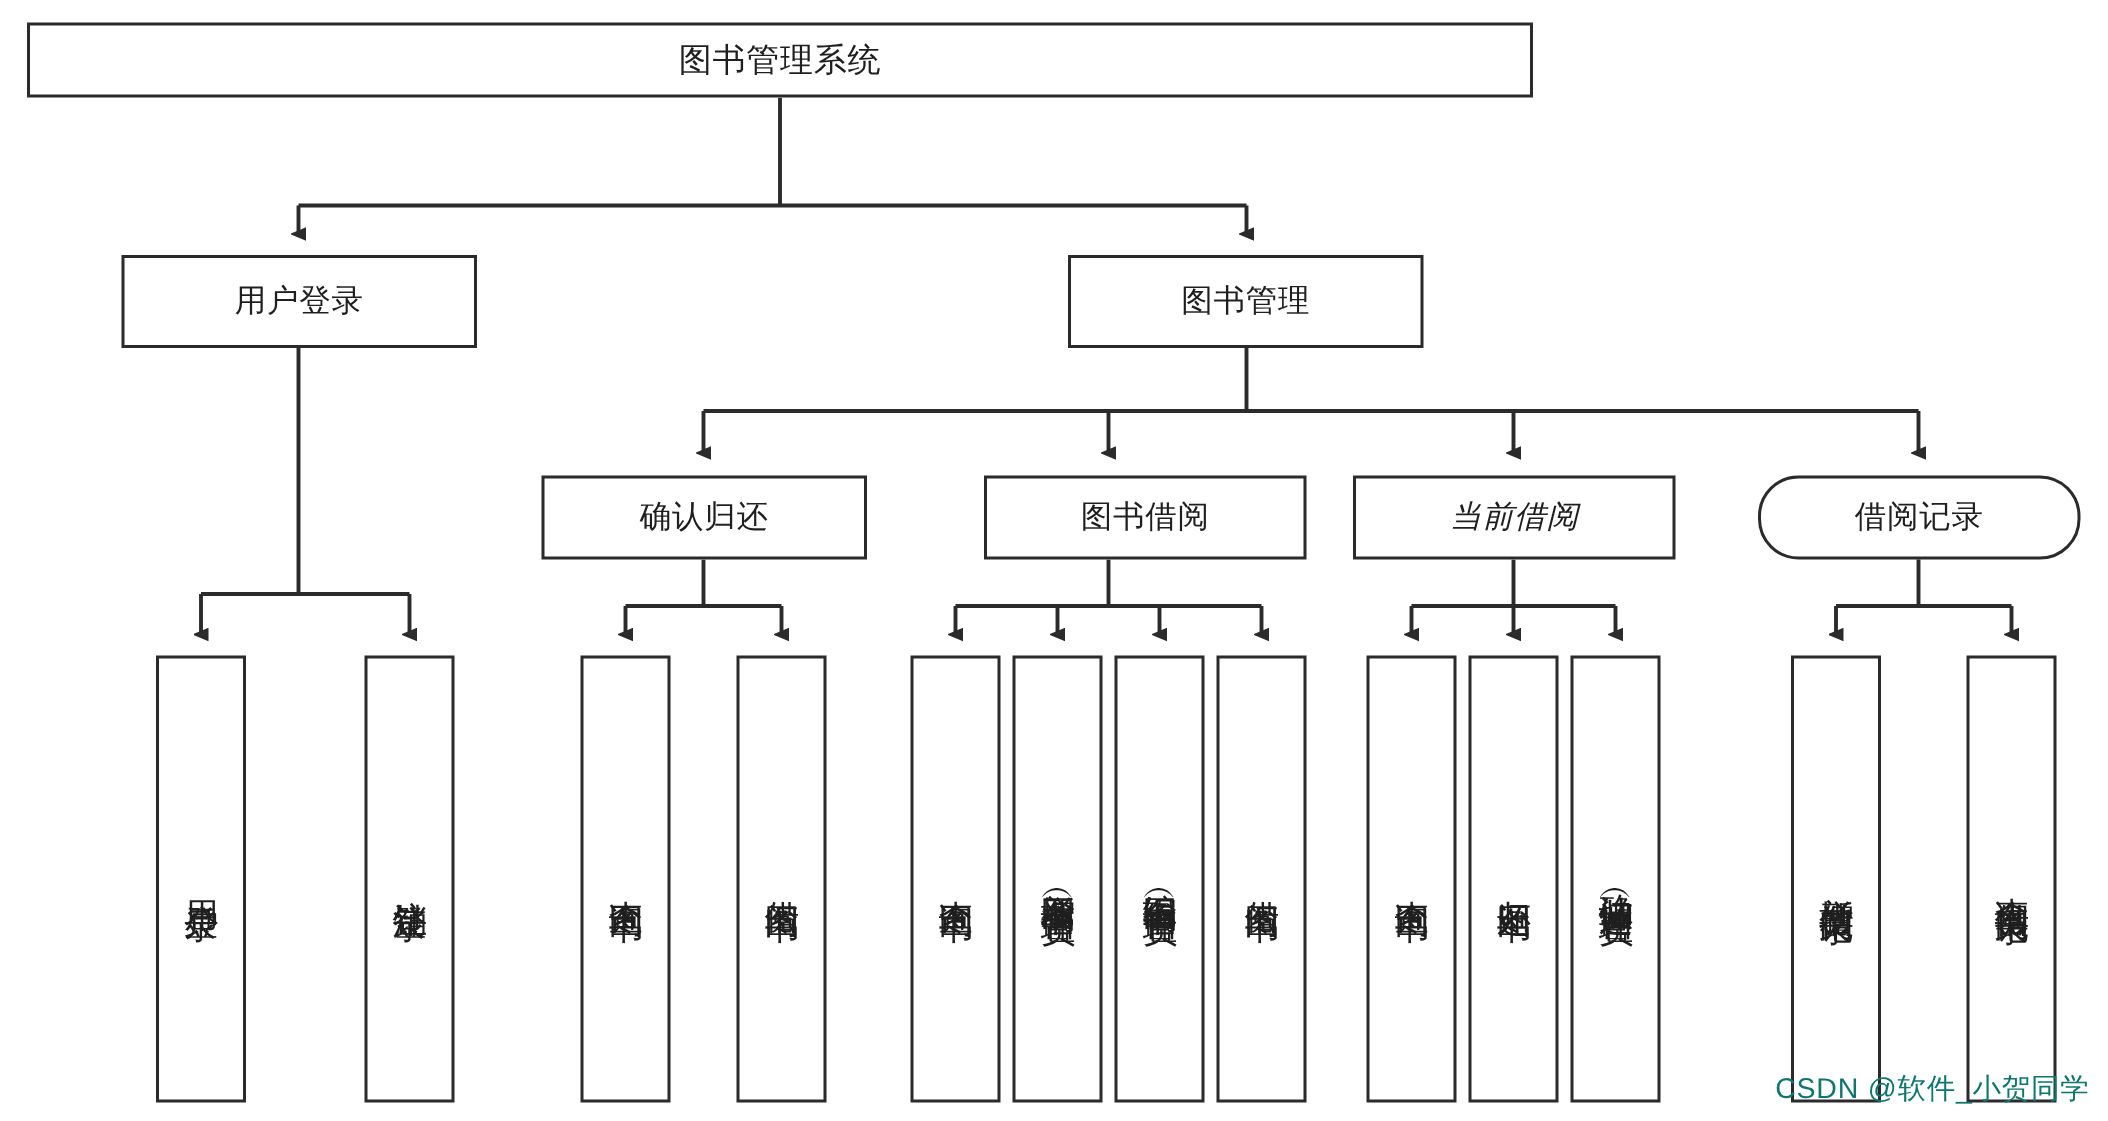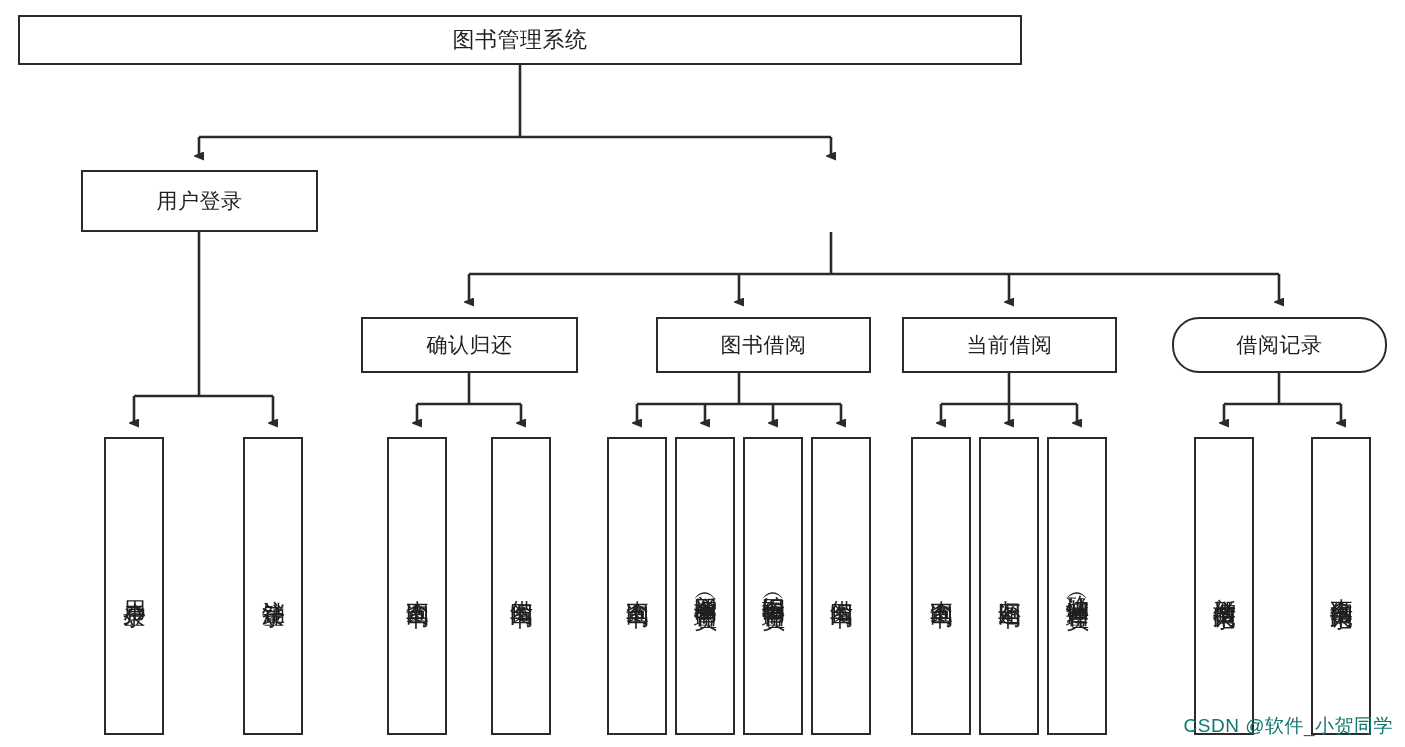--- a/index.html
+++ b/index.html
@@ -128,30 +128,33 @@
   </svg>
 
   <div class="node root horiz" style="left:18px; top:15px; width:1004px; height:50px;">
     <span class="label">图书管理系统</span>
   </div>
 
   <div class="node horiz" style="left:81px; top:170px; width:237px; height:62px;">
     <span class="label">用户登录</span>
   </div>
 
+  <div class="node horiz" style="left:712px; top:170px; width:237px; height:62px;">
+    <span class="label">图书管理</span>
+  </div>
 
   <div class="node horiz" style="left:361px; top:317px; width:217px; height:56px;">
     <span class="label">确认归还</span>
   </div>
 
   <div class="node horiz" style="left:632px; top:317px; width:215px; height:56px;margin-left:24px;">
     <span class="label">图书借阅</span>
   </div>
 
-  <div class="node horiz" style="left:902px; top:317px; width:215px; height:56px;">
+  <div class="node horiz" style="left:902px; top:317px; width:215px; height:56px;font-style:italic;">
     <span class="label">当前借阅</span>
   </div>
 
   <div class="node horiz" style="left:1172px; top:317px; width:215px; height:56px;border-radius:27px;">
     <span class="label">借阅记录</span>
   </div>
 
   <div class="node vert" style="left:104px; top:437px; width:60px; height:298px;">
     <span class="label">用户登录</span>
   </div>

